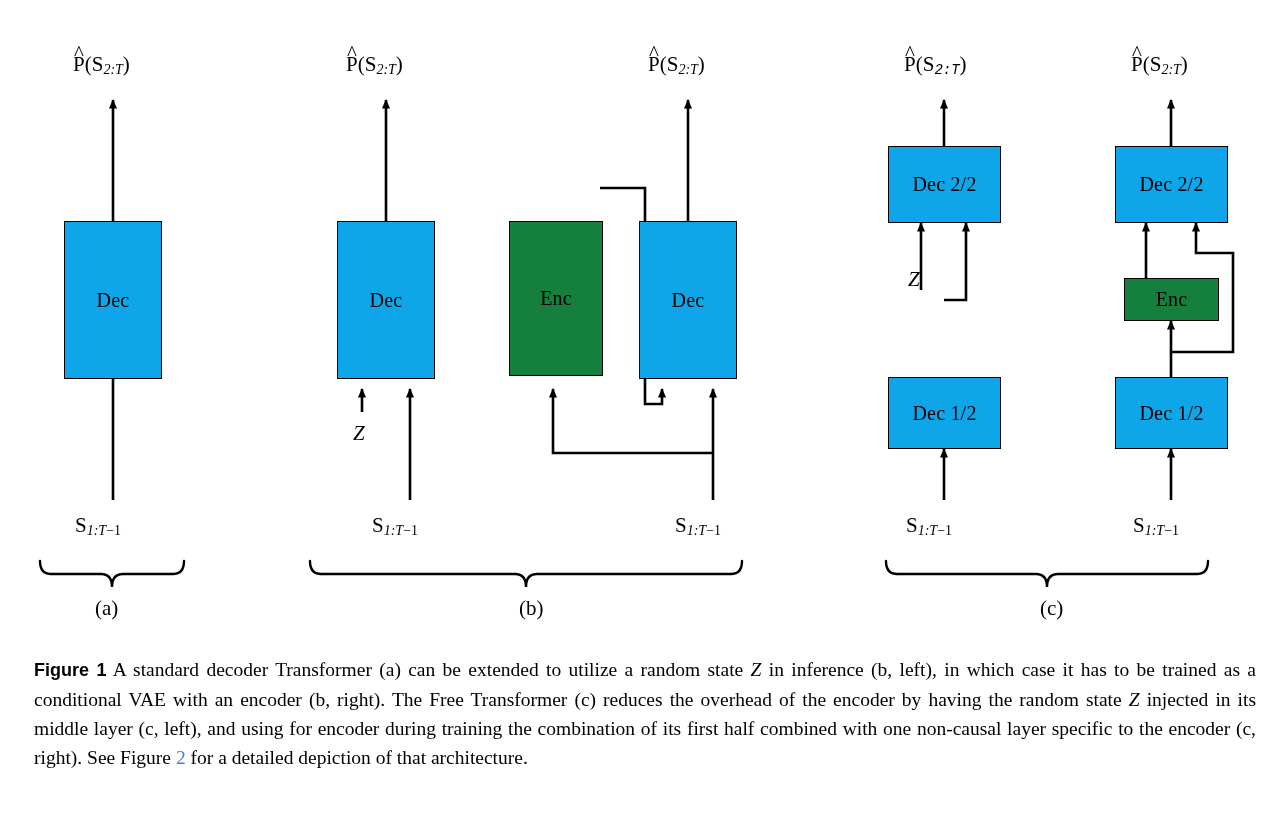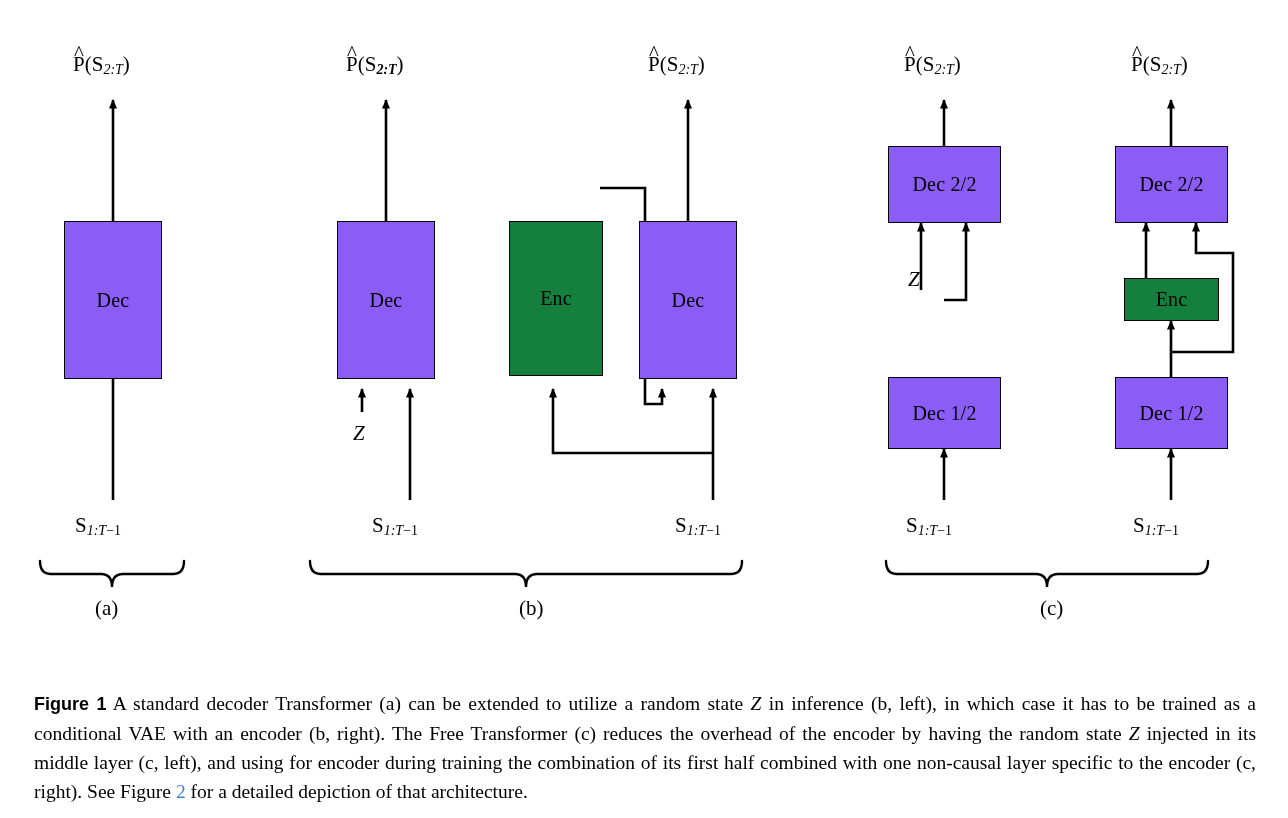--- a/index.html
+++ b/index.html
@@ -27,40 +27,40 @@
     position: absolute;
     box-sizing: border-box;
     border: 1.6px solid #000000;
     display: flex;
     align-items: center;
     justify-content: center;
     font-family: "Liberation Serif", serif;
     font-size: 20px;
     letter-spacing: 0.2px;
   }
-  .box.dec { background: #8b5cf6; }
+  .box.dec { background: #0ea5e9; }
   .box.enc { background: #15803d; }
 
   
   .lbl {
     position: absolute;
     font-family: "Liberation Serif", serif;
     white-space: nowrap;
     font-size: 21px;
   }
   .lbl.math { font-style: italic; }
   .sub { font-size: 14px; font-style: italic; }
   .subn { font-size: 14px; font-style: normal; }
   .panel-letter { font-size: 21px; }
 
   
   #caption {
     position: absolute;
     left: 34px;
-    top: 689px;
+    top: 655px;
     width: 1222px;
     font-family: "Liberation Serif", serif;
     font-size: 19.5px;
     line-height: 29px;
     text-align: justify;
   }
   #caption b { font-family: "Liberation Sans", sans-serif; font-size: 18px; font-weight: bold; }
   .ref-link { color: #4a7fd4; }
   .cap-math { font-style: italic; }
 
@@ -140,27 +140,27 @@
   <div class="box dec" style="left:888px; top:377px; width:113px; height:72px;">Dec 1/2</div>
 
   <div class="box dec" style="left:1115px; top:146px; width:113px; height:77px;">Dec 2/2</div>
   <div class="box enc" style="left:1124px; top:278px; width:95px; height:43px;">Enc</div>
   <div class="box dec" style="left:1115px; top:377px; width:113px; height:72px;">Dec 1/2</div>
 
   <div class="lbl" style="left:73px; top:52px;">
     <span class="math" style="position:relative;">P<span style="position:absolute;left:1px;top:-11px;font-style:normal;">^</span></span><span class="math">(S</span><span class="sub" style="vertical-align:-3px;">2:<span style="font-style:italic;">T</span></span><span class="math">)</span>
   </div>
   <div class="lbl" style="left:346px; top:52px;">
-    <span class="math" style="position:relative;">P<span style="position:absolute;left:1px;top:-11px;font-style:normal;">^</span></span><span class="math">(S</span><span class="sub" style="vertical-align:-3px;font-weight:bold;">2:<span style="font-style:italic;">T</span></span><span class="math">)</span>
+    <span class="math" style="position:relative;">P<span style="position:absolute;left:1px;top:-11px;font-style:normal;">^</span></span><span class="math">(S</span><span class="sub" style="vertical-align:-3px;">2:<span style="font-style:italic;">T</span></span><span class="math">)</span>
   </div>
   <div class="lbl" style="left:648px; top:52px;">
     <span class="math" style="position:relative;">P<span style="position:absolute;left:1px;top:-11px;font-style:normal;">^</span></span><span class="math">(S</span><span class="sub" style="vertical-align:-3px;">2:<span style="font-style:italic;">T</span></span><span class="math">)</span>
   </div>
   <div class="lbl" style="left:904px; top:52px;">
-    <span class="math" style="position:relative;">P<span style="position:absolute;left:1px;top:-11px;font-style:normal;">^</span></span><span class="math">(S</span><span class="sub" style="vertical-align:-3px;">2:<span style="font-style:italic;">T</span></span><span class="math">)</span>
+    <span class="math" style="position:relative;">P<span style="position:absolute;left:1px;top:-11px;font-style:normal;">^</span></span><span class="math">(S</span><span class="sub" style="vertical-align:-3px;font-family:Liberation Mono, monospace;">2:<span style="font-style:italic;">T</span></span><span class="math">)</span>
   </div>
   <div class="lbl" style="left:1131px; top:52px;">
     <span class="math" style="position:relative;">P<span style="position:absolute;left:1px;top:-11px;font-style:normal;">^</span></span><span class="math">(S</span><span class="sub" style="vertical-align:-3px;">2:<span style="font-style:italic;">T</span></span><span class="math">)</span>
   </div>
 
   <div class="lbl" style="left:75px; top:513px;">
     <span class="math">S</span><span class="sub" style="vertical-align:-3px;margin-top:41px;">1:<span style="font-style:italic;">T</span><span class="subn">−1</span></span>
   </div>
   <div class="lbl" style="left:372px; top:513px;">
     <span class="math">S</span><span class="sub" style="vertical-align:-3px;">1:<span style="font-style:italic;">T</span><span class="subn">−1</span></span>

